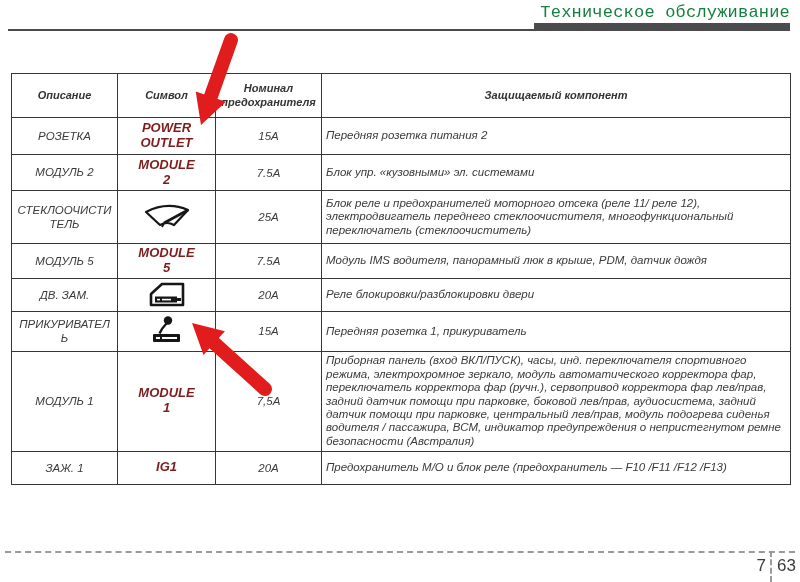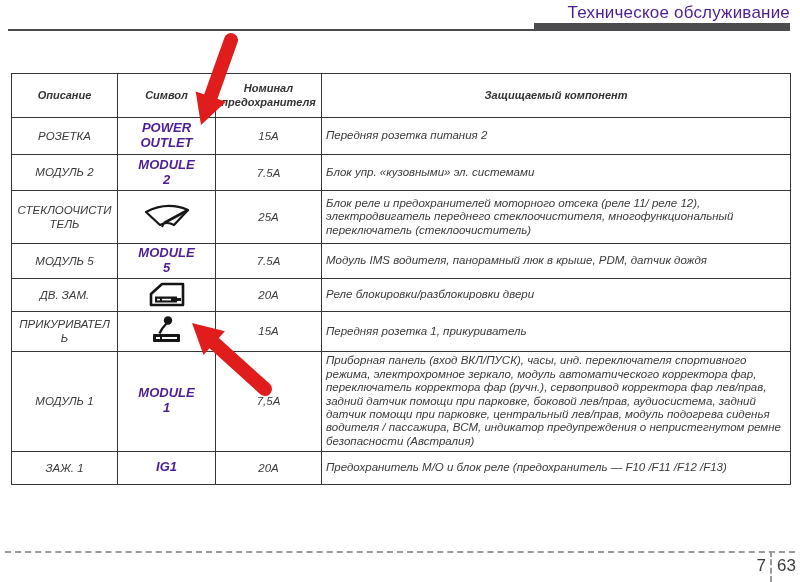--- a/index.html
+++ b/index.html
@@ -3,22 +3,22 @@
 <meta charset="utf-8">
 <style>
   * { margin:0; padding:0; box-sizing:border-box; }
   html,body { background:#ffffff; }
   body { font-family:"Liberation Sans", sans-serif; }
   .page { position:relative; width:800px; height:582px; background:#fff; overflow:hidden; }
 
   
   .header-title {
     position:absolute; top:3px; right:10px;
-    font-family:Liberation Sans, sans-serif;
-    font-size:17px; color:#4c1d95; letter-spacing:.2px;
+    font-family:Liberation Mono, monospace;
+    font-size:17px; color:#15803d; letter-spacing:.2px;
   }
   .rule-thin  { position:absolute; top:29px; left:8px;  width:526px; height:2px; background:#4a4a4c; }
   .rule-thick { position:absolute; top:23px; left:534px; width:256px; height:8px; background:#4c4c4e; }
 
   
   table.fuse {
     position:absolute; left:11px; top:73px; width:779px;
     border-collapse:collapse; table-layout:fixed;
     font-size:11.5px; color:#3a3a3a;font-style:italic;
   }
@@ -28,21 +28,21 @@
   table.fuse th {
     font-size:11px; font-weight:bold; color:#333; text-align:center; line-height:1.25;
   }
   col.c-desc { width:106px; } col.c-sym { width:98px; }
   col.c-rate { width:106px; } col.c-comp { width:469px; }
   td.desc { text-align:center; overflow-wrap:anywhere; line-height:1.25; }
   td.sym  { text-align:center; }
   td.rate { text-align:center; }
   td.comp { text-align:left; padding:3px 8px; line-height:13.4px;margin-left:31px; }
   .sym-text {
-    display:inline-block; max-width:66px; font-weight:bold; color:#4c1d95;
+    display:inline-block; max-width:66px; font-weight:bold; color:#7f1d1d;
     font-size:13px; line-height:1.15; text-align:center;
   }
   .icon-wrap { display:inline-block; line-height:0; }
 
   
   svg.arrows { position:absolute; left:0; top:0; pointer-events:none; }
 
   
   .footer-dash { position:absolute; left:5px; top:551px; width:790px; border-top:2px dashed #9a9a9a; }
   .footer-vdash { position:absolute; left:770px; top:551px; height:31px; border-left:2px dashed #9a9a9a; }

